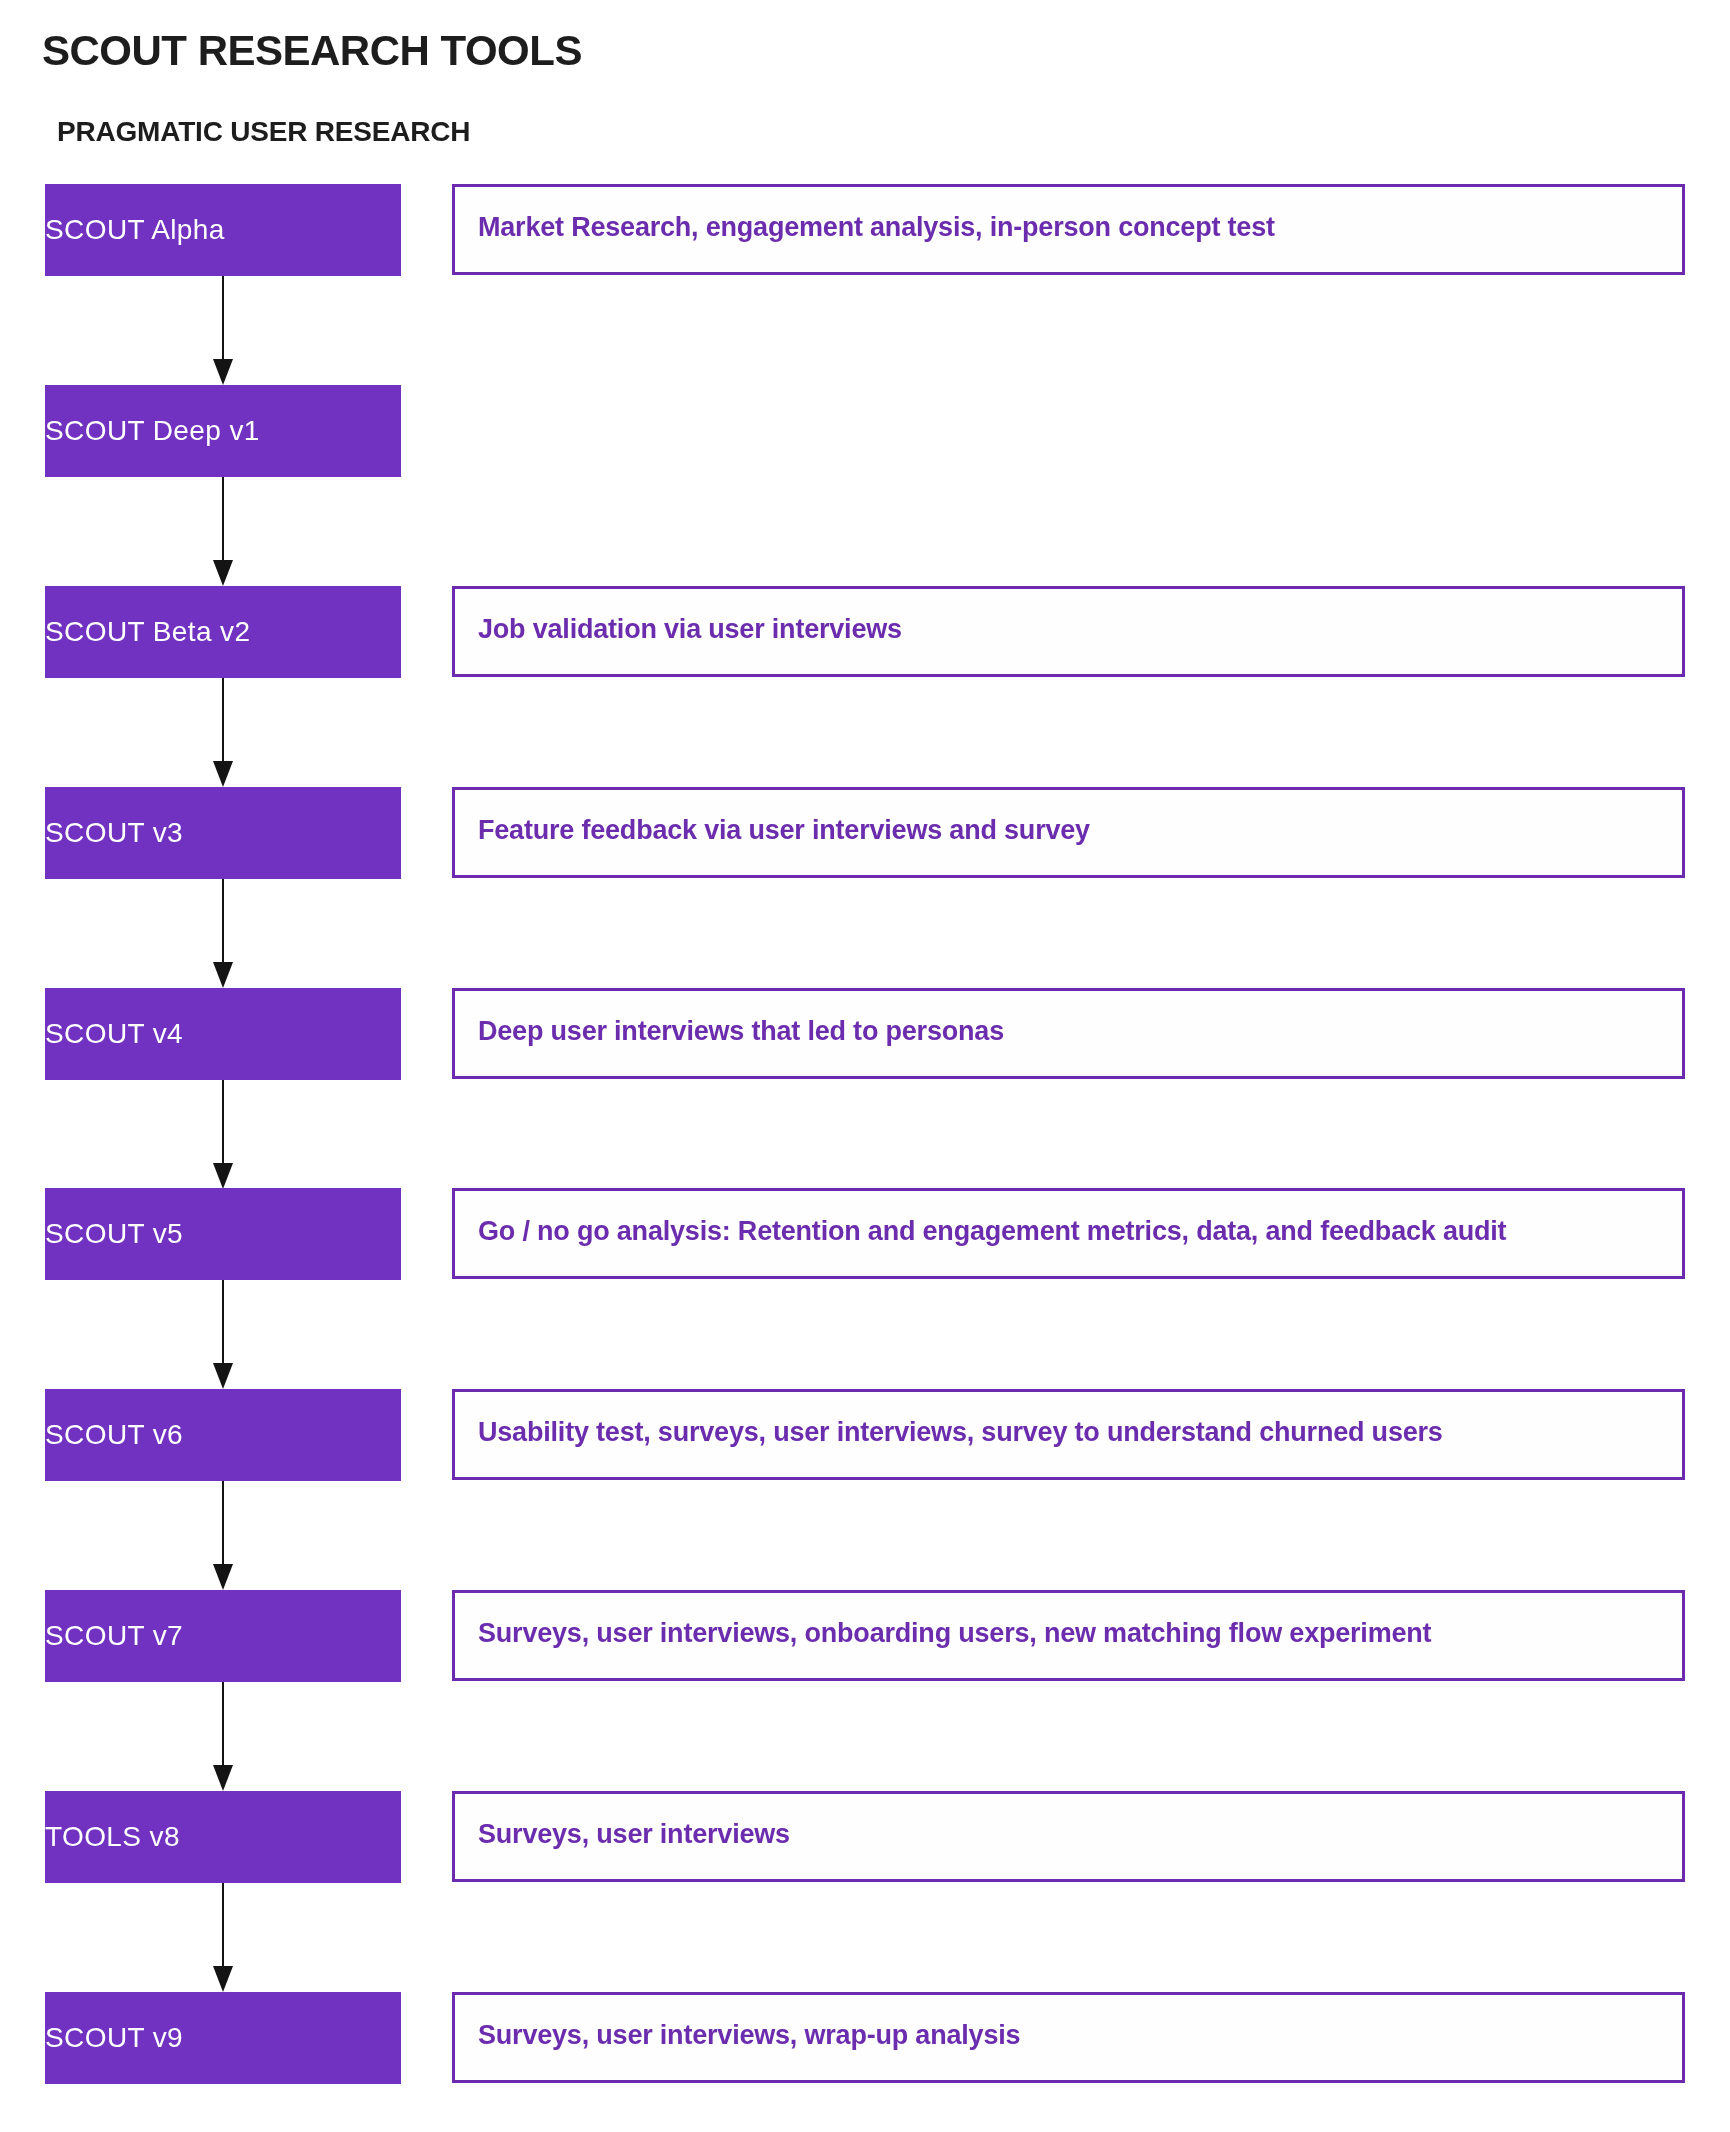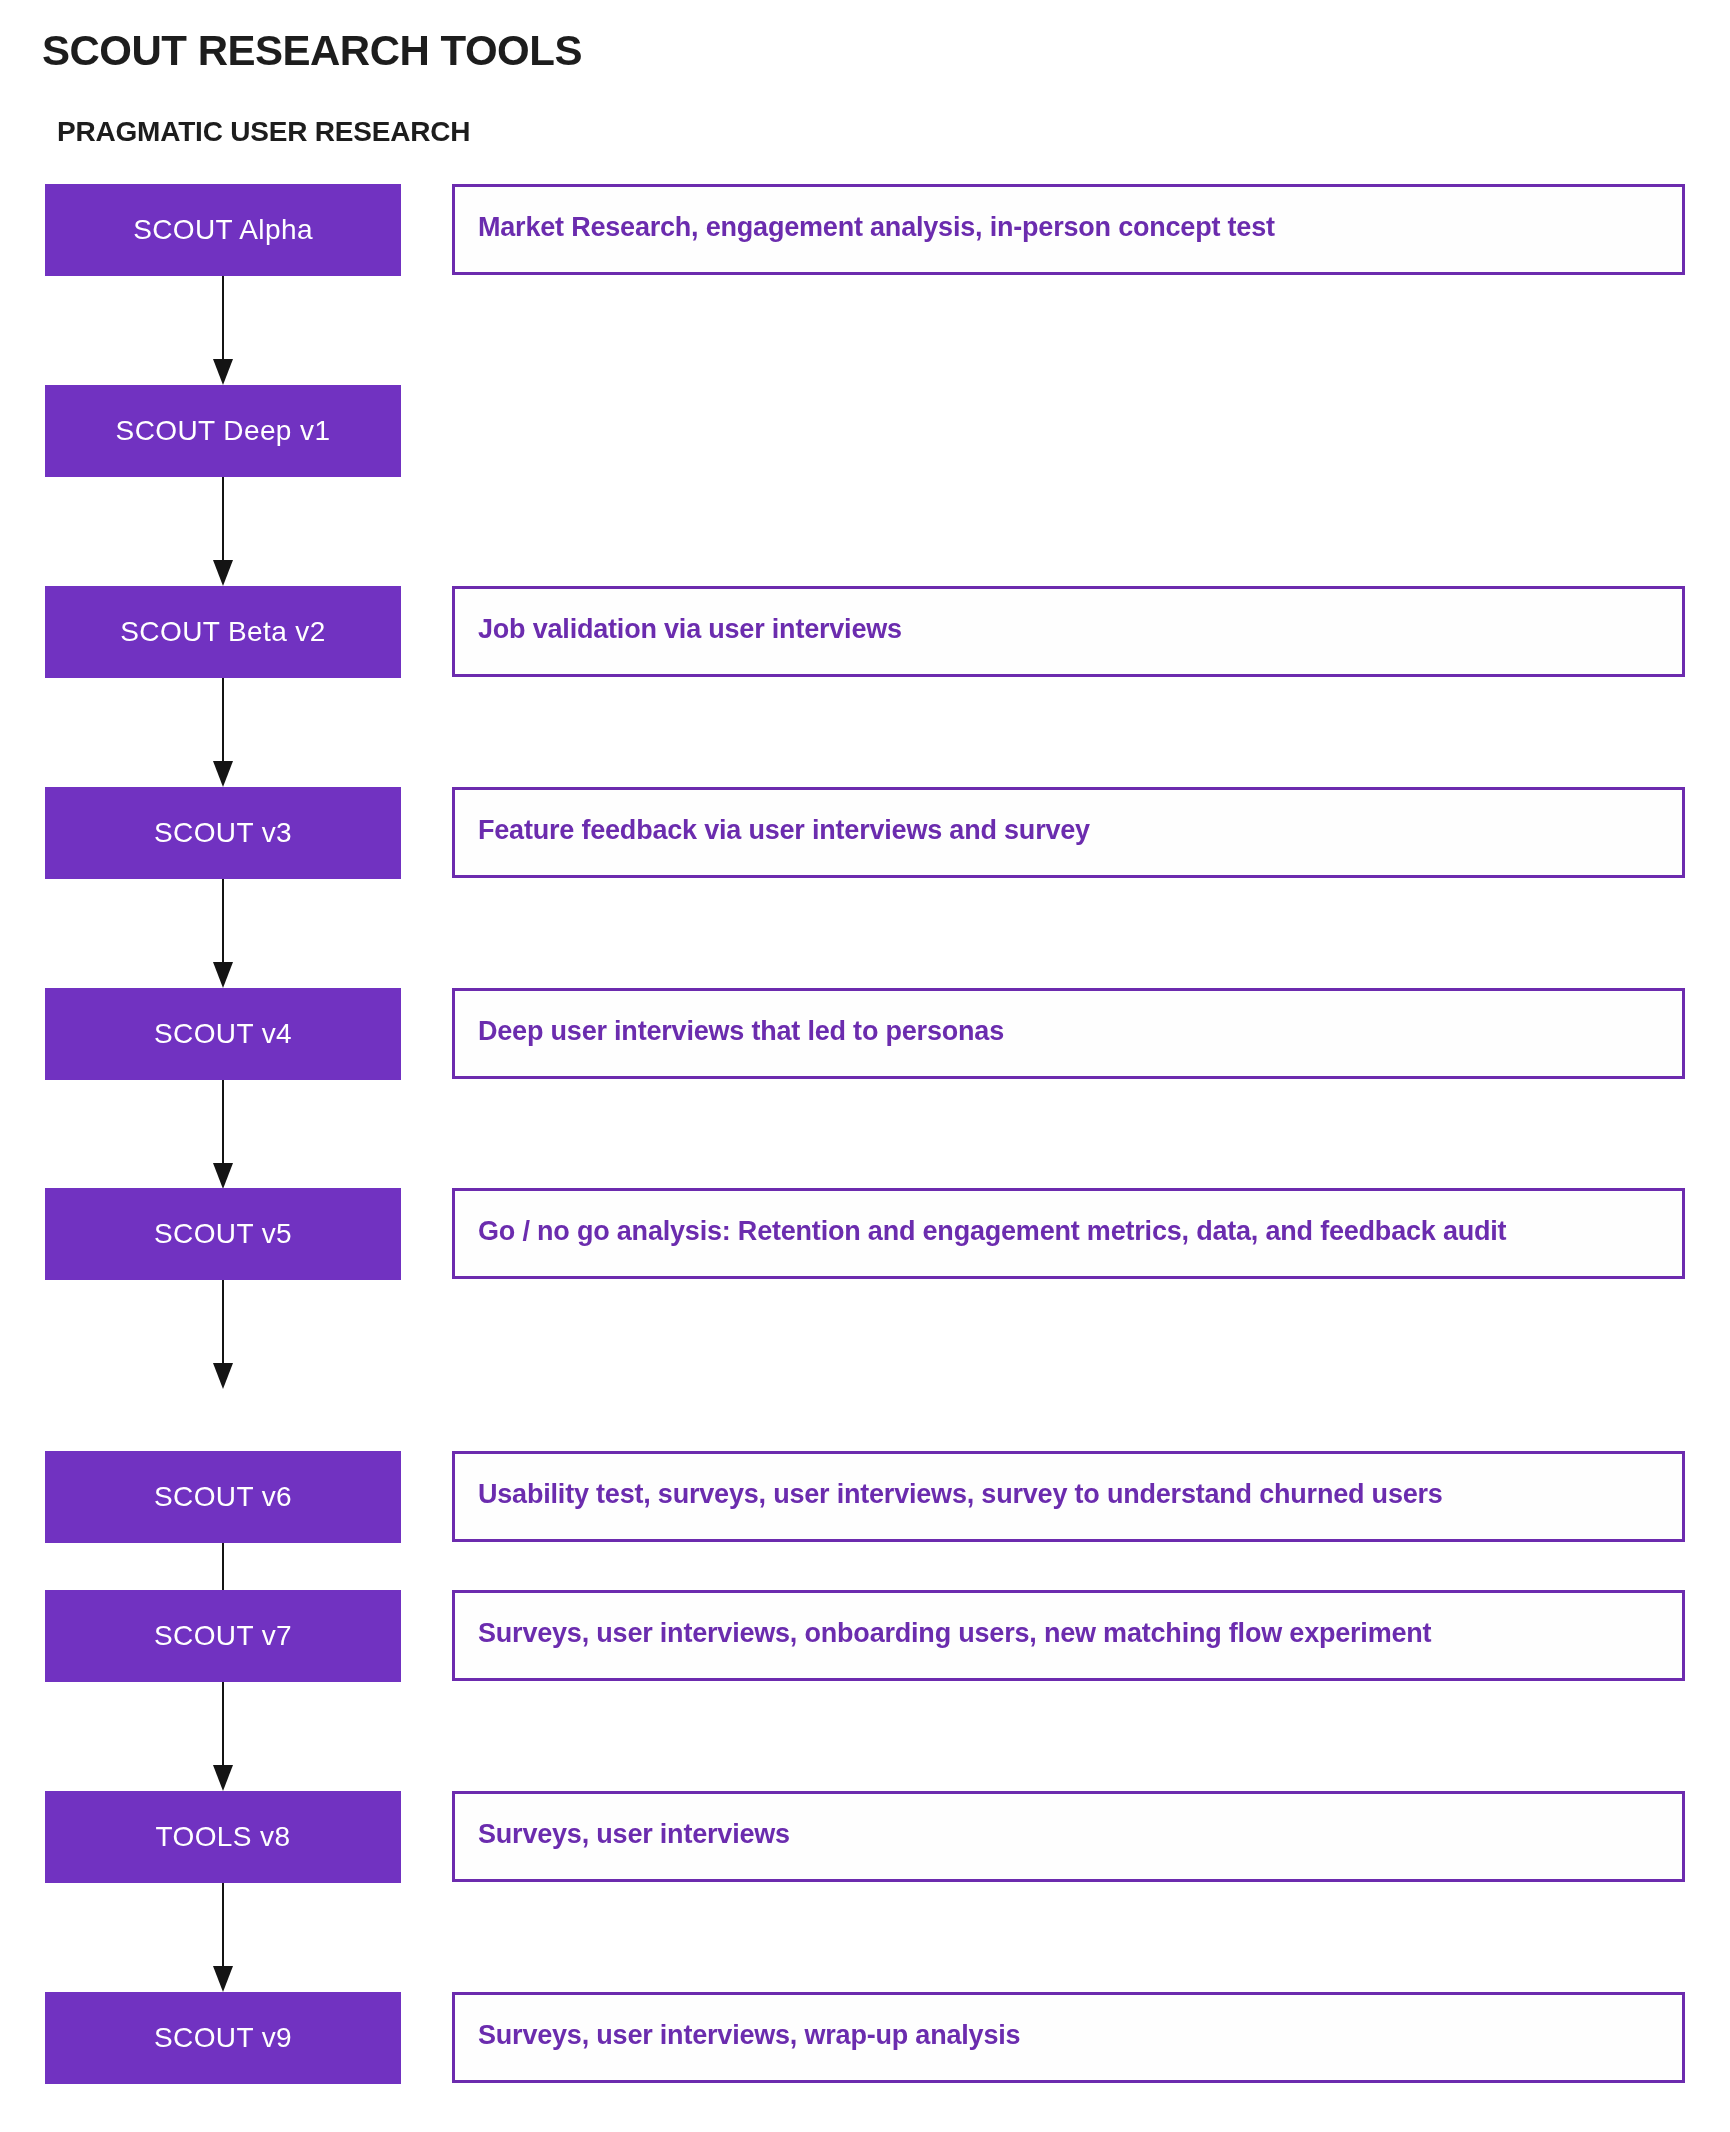--- a/index.html
+++ b/index.html
@@ -45,21 +45,21 @@
   }
   .node {
     position: absolute;
     left: 45px;
     top: 0;
     width: 356px;
     height: 92px;
     background: var(--node-fill, #7132c1);
     display: flex;
     align-items: center;
-    justify-content: center;
+    justify-content: flex-start;
   }
   .node-label {
     color: var(--node-label, #ffffff);
     font-size: 28px;
     font-weight: normal;
     letter-spacing: 0.4px;
     white-space: nowrap;
   }
   .desc {
     position: absolute;
@@ -182,21 +182,21 @@
     </div>
     <div class="arrow">
       <div class="arrow-line"></div>
       <div class="arrow-head"></div>
     </div>
     <div class="desc">
       <span class="desc-text">Go / no go analysis: Retention and engagement metrics, data, and feedback audit</span>
     </div>
   </div>
 
-  <div class="row" style="top: 1451px;">
+  <div class="row" style="top: 1389px;">
     <div class="node">
       <span class="node-label">SCOUT v6</span>
     </div>
     <div class="arrow">
       <div class="arrow-line"></div>
       <div class="arrow-head"></div>
     </div>
     <div class="desc">
       <span class="desc-text">Usability test, surveys, user interviews, survey to understand churned users</span>
     </div>

